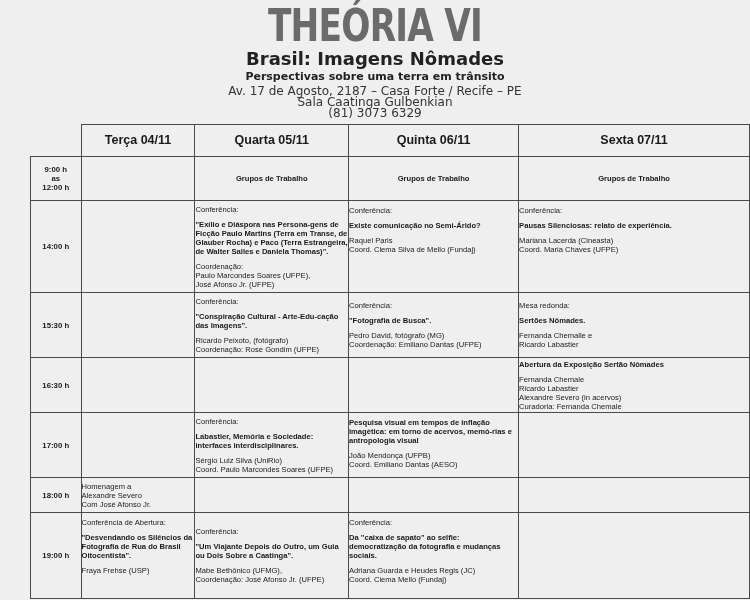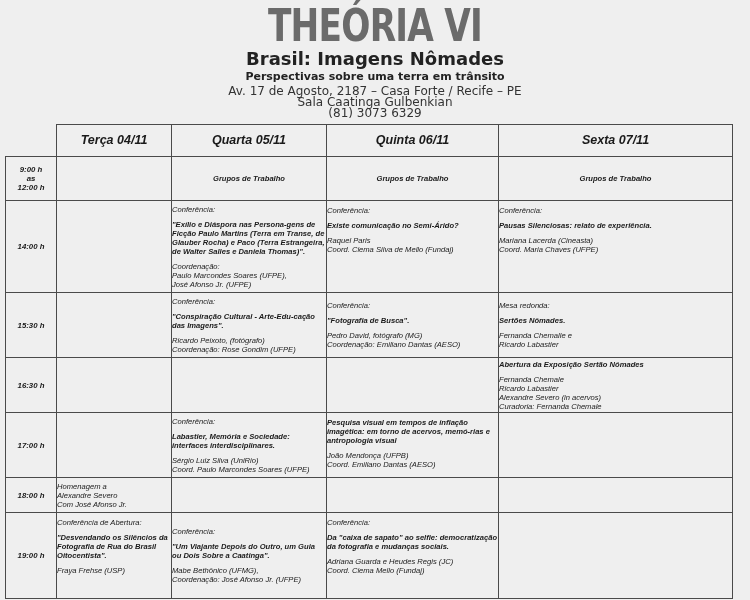--- a/index.html
+++ b/index.html
@@ -27,23 +27,23 @@
     position: absolute; left: 0; width: 750px; top: 67px;
     font-family: "DejaVu Sans", sans-serif; font-weight: bold;
     font-size: 11px; line-height: 19px; color: #222;
   }
   .addr {
     position: absolute; left: 0; width: 750px;
     font-family: "DejaVu Sans", sans-serif;
     font-size: 12px; line-height: 11px; color: #333;
   }
   table.sched {
-    position: absolute; left: 5px; top: 124px;
+    position: absolute; left: 30px; top: 124px;
     border-collapse: collapse; table-layout: fixed;
-    font-size: 7.6px; line-height: 9px; font-style: italic;
+    font-size: 7.6px; line-height: 9px;
   }
   table.sched td, table.sched th {
     border: 1.3px solid #4a4a4a;
     vertical-align: middle; padding: 0;
   }
   th.day {
     font-size: 12.5px; font-weight: bold; text-align: center; height: 31px;
   }
   th.corner { border-top: none !important; border-left: none !important; }
   td.time { text-align: center; font-weight: bold; font-size: 7.8px; line-height: 9px; }
@@ -125,21 +125,21 @@
     <td class="cell">
       <span class="lbl">Conferência:</span>
       <span class="ttl">"Conspiração Cultural - Arte-Edu-cação das Imagens".</span>
       <span class="ppl">Ricardo Peixoto, (fotógrafo)</span>
       <span class="ppl">Coordenação: Rose Gondim (UFPE)</span>
     </td>
     <td class="cell">
       <span class="lbl">Conferência:</span>
       <span class="ttl">"Fotografia de Busca".</span>
       <span class="ppl">Pedro David, fotógrafo (MG)</span>
-      <span class="ppl">Coordenação: Emiliano Dantas (AESO)</span>
+      <span class="ppl">Coordenação: Emiliano Dantas (UFPE)</span>
     </td>
     <td class="cell">
       <span class="lbl">Mesa redonda:</span>
       <span class="ttl">Sertões Nômades.</span>
       <span class="ppl">Fernanda Chemalle e</span>
       <span class="ppl">Ricardo Labastier</span>
     </td>
   </tr>
 
   <tr style="height:55px">

